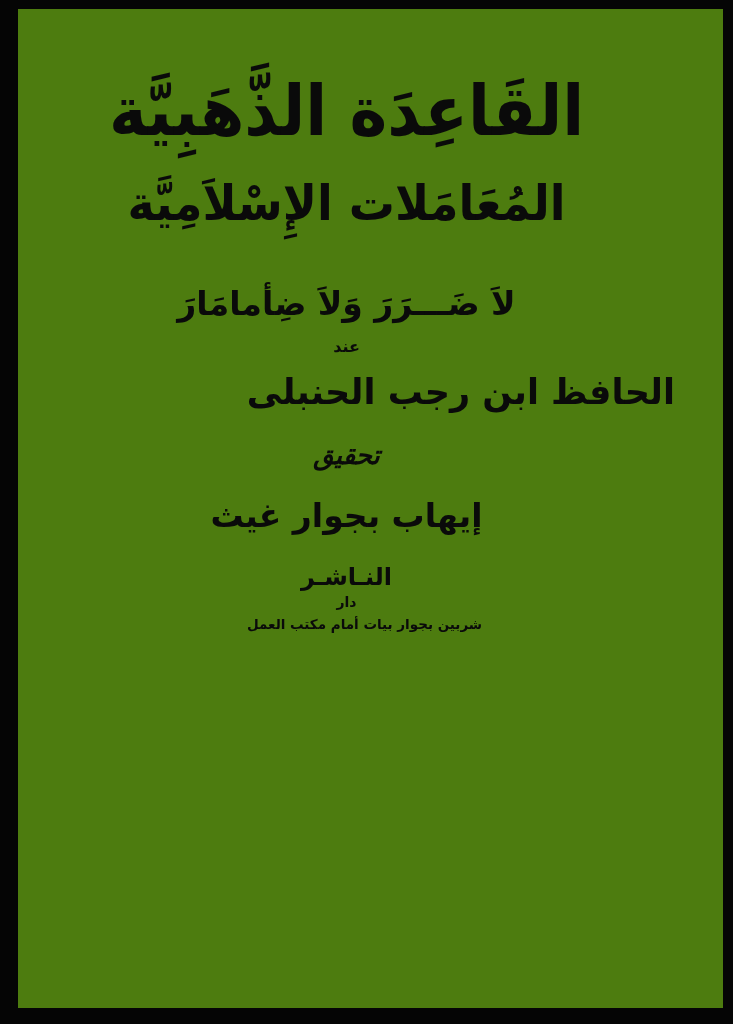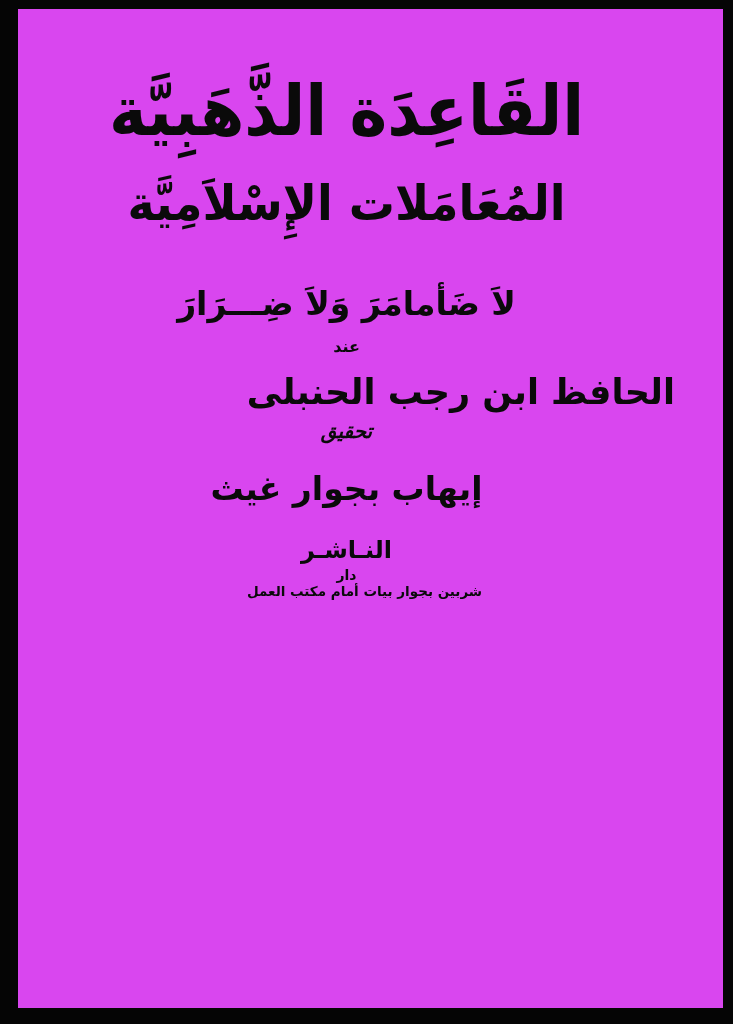--- a/index.html
+++ b/index.html
@@ -2,21 +2,21 @@
 <html lang="ar"><head>
 <meta charset="utf-8">
 <style>
   html, body { margin: 0; padding: 0; background: #e8e8e8; }
   body { width: 733px; height: 1024px; overflow: hidden; }
 
   .frame {
     box-sizing: border-box;
     width: 733px;
     height: 1024px;
-    background: #d946ef;
+    background: #4d7c0f;
     border-style: solid;
     border-color: #050505;
     border-width: 9px 10px 16px 18px; 
     position: relative;
   }
 
   .cover {
     direction: rtl;
     text-align: center;
     font-family: "DejaVu Sans", sans-serif;
@@ -55,23 +55,23 @@
     font-weight: 700;
     margin-top: 14px;
   }
   .author {
     font-size: 35px;
     font-weight: 700;
     margin-top: 16px;
     text-align: right;
   }
   .tahqiq {
-    font-size: 20px;
+    font-size: 26px;
     font-weight: 700;
-    margin-top: 7px;
+    margin-top: 28px;
     font-style: italic;
   }
   .editor {
     font-size: 33px;
     font-weight: 700;
     margin-top: 26px;
   }
 
   .publisher { margin-top: 28px; }
   .publisher-label {
@@ -86,39 +86,39 @@
   }
   .logo-wrap {
     width: 330px;
     margin: 0 auto;
     transform: translateX(8px); 
     line-height: 0;
   }
   .publisher-address {
     font-size: 13.5px;
     font-weight: 700;
-    margin-top: 0;
+    margin-top: 6px;
     transform: translateX(18px);
   }
 
   .svg-ink { fill: #050505; }
   .svg-paper { fill: #fffdfc; }
 </style>
 </head>
 <body>
 
 <div class="frame">
   <main class="cover">
 
     <h1 class="title-main">القَاعِدَة الذَّهَبِيَّة</h1>
 
 
     <h1 class="title-sub">المُعَامَلات الإِسْلاَمِيَّة</h1>
 
-    <div class="hadith">لاَ ضَأمامَرَ وَلاَ ضِـــرَارَ</div>
+    <div class="hadith">لاَ ضَـــرَرَ وَلاَ ضِأمامَارَ</div>
 
     <div class="attribution">عند</div>
 
     <div class="author">الحافظ ابن رجب الحنبلى</div>
 
     <div class="tahqiq">تحقيق</div>
 
     <div class="editor">إيهاب بجوار غيث</div>
 
     <div class="publisher">

